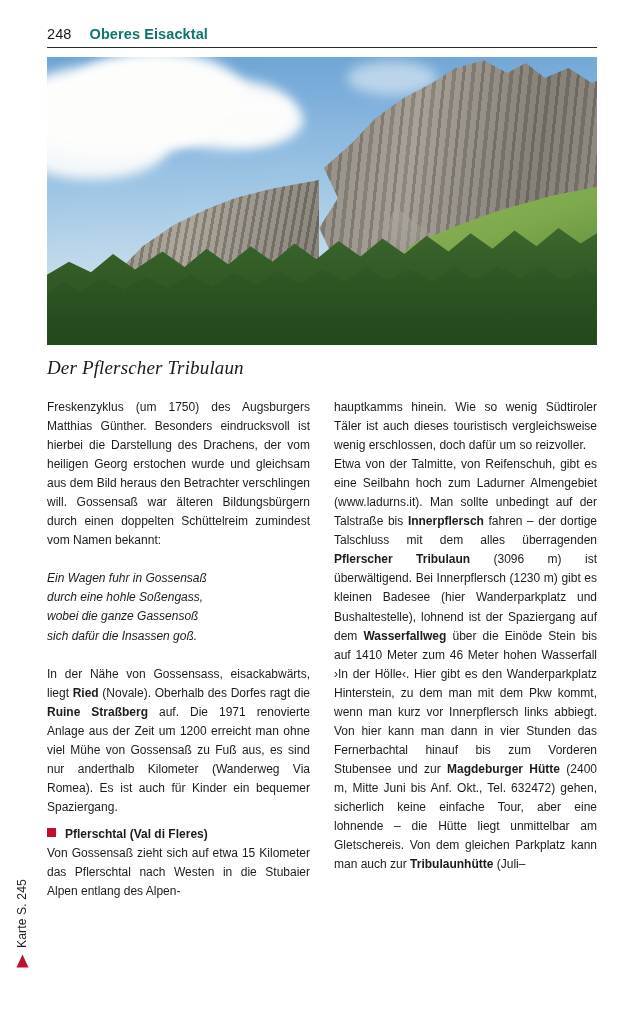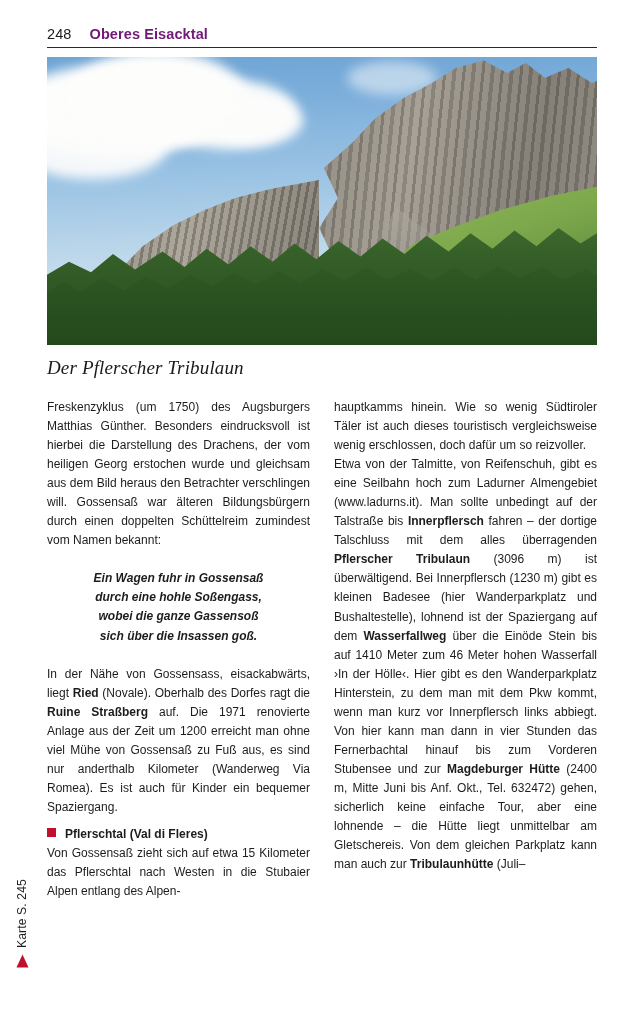--- a/index.html
+++ b/index.html
@@ -36,21 +36,21 @@
   .runhead .folio {
     font-size: 14.5px;
     font-weight: 400;
     letter-spacing: .1px;
     color: #1a1a1a;
   }
   .runhead .chapter {
     font-size: 14.5px;
     font-weight: 700;
     letter-spacing: .1px;
-    color: #701a75;
+    color: #0f766e;
   }
   .runhead-rule {
     position: absolute;
     left: 47px;
     top: 47px;
     width: 550px;
     height: 1px;
     background: #2b2b2b;
   }
 
@@ -211,23 +211,22 @@
   }
   .col-left  { left: 47px; }
   .col-right { left: 334px; }
 
   .col p { margin: 0; }
   .col p.gap-before { margin-top: 19px; }
 
   .verse {
     margin: 19px 0 0 0;
     font-style: italic;
-    text-align: center;
+    text-align: left;
     line-height: 19.05px;
-    font-weight: bold;
   }
 
   .heading {
     margin: 8px 0 0 0;
     font-weight: 700;
     text-align: left;
     display: flex;
     align-items: baseline;
     gap: 9px;
     line-height: 19.05px;
@@ -303,21 +302,21 @@
   </div>
 
   <div class="caption">Der Pflerscher Tribulaun</div>
 
   <div class="col col-left">
     <p>Freskenzyklus (um 1750) des Augsburgers Matthias Günther. Besonders eindrucksvoll ist hierbei die Darstellung des Drachens, der vom heiligen Georg erstochen wurde und gleichsam aus dem Bild heraus den Betrachter verschlingen will. Gossensaß war älteren Bildungsbürgern durch einen doppelten Schüttelreim zumindest vom Namen bekannt:</p>
     <div class="verse">
       <div>Ein Wagen fuhr in Gossensaß</div>
       <div>durch eine hohle Soßengass,</div>
       <div>wobei die ganze Gassensoß</div>
-      <div>sich über die Insassen goß.</div>
+      <div>sich dafür die Insassen goß.</div>
     </div>
     <p class="gap-before"><span>In der Nähe von Gossensass, eisackabwärts, liegt </span><b>Ried</b><span> (Novale). Oberhalb des Dorfes ragt die </span><b>Ruine Straßberg</b><span> auf. Die 1971 renovierte Anlage aus der Zeit um 1200 erreicht man ohne viel Mühe von Gossensaß zu Fuß aus, es sind nur anderthalb Kilometer (Wanderweg Via Romea). Es ist auch für Kinder ein bequemer Spaziergang.</span></p>
     <div class="heading">
       <span class="bullet-sq"></span>
       <span>Pflerschtal (Val di Fleres)</span>
     </div>
     <p>Von Gossensaß zieht sich auf etwa 15 Kilometer das Pflerschtal nach Westen in die Stubaier Alpen entlang des Alpen-</p>
   </div>
 
   <div class="col col-right">

